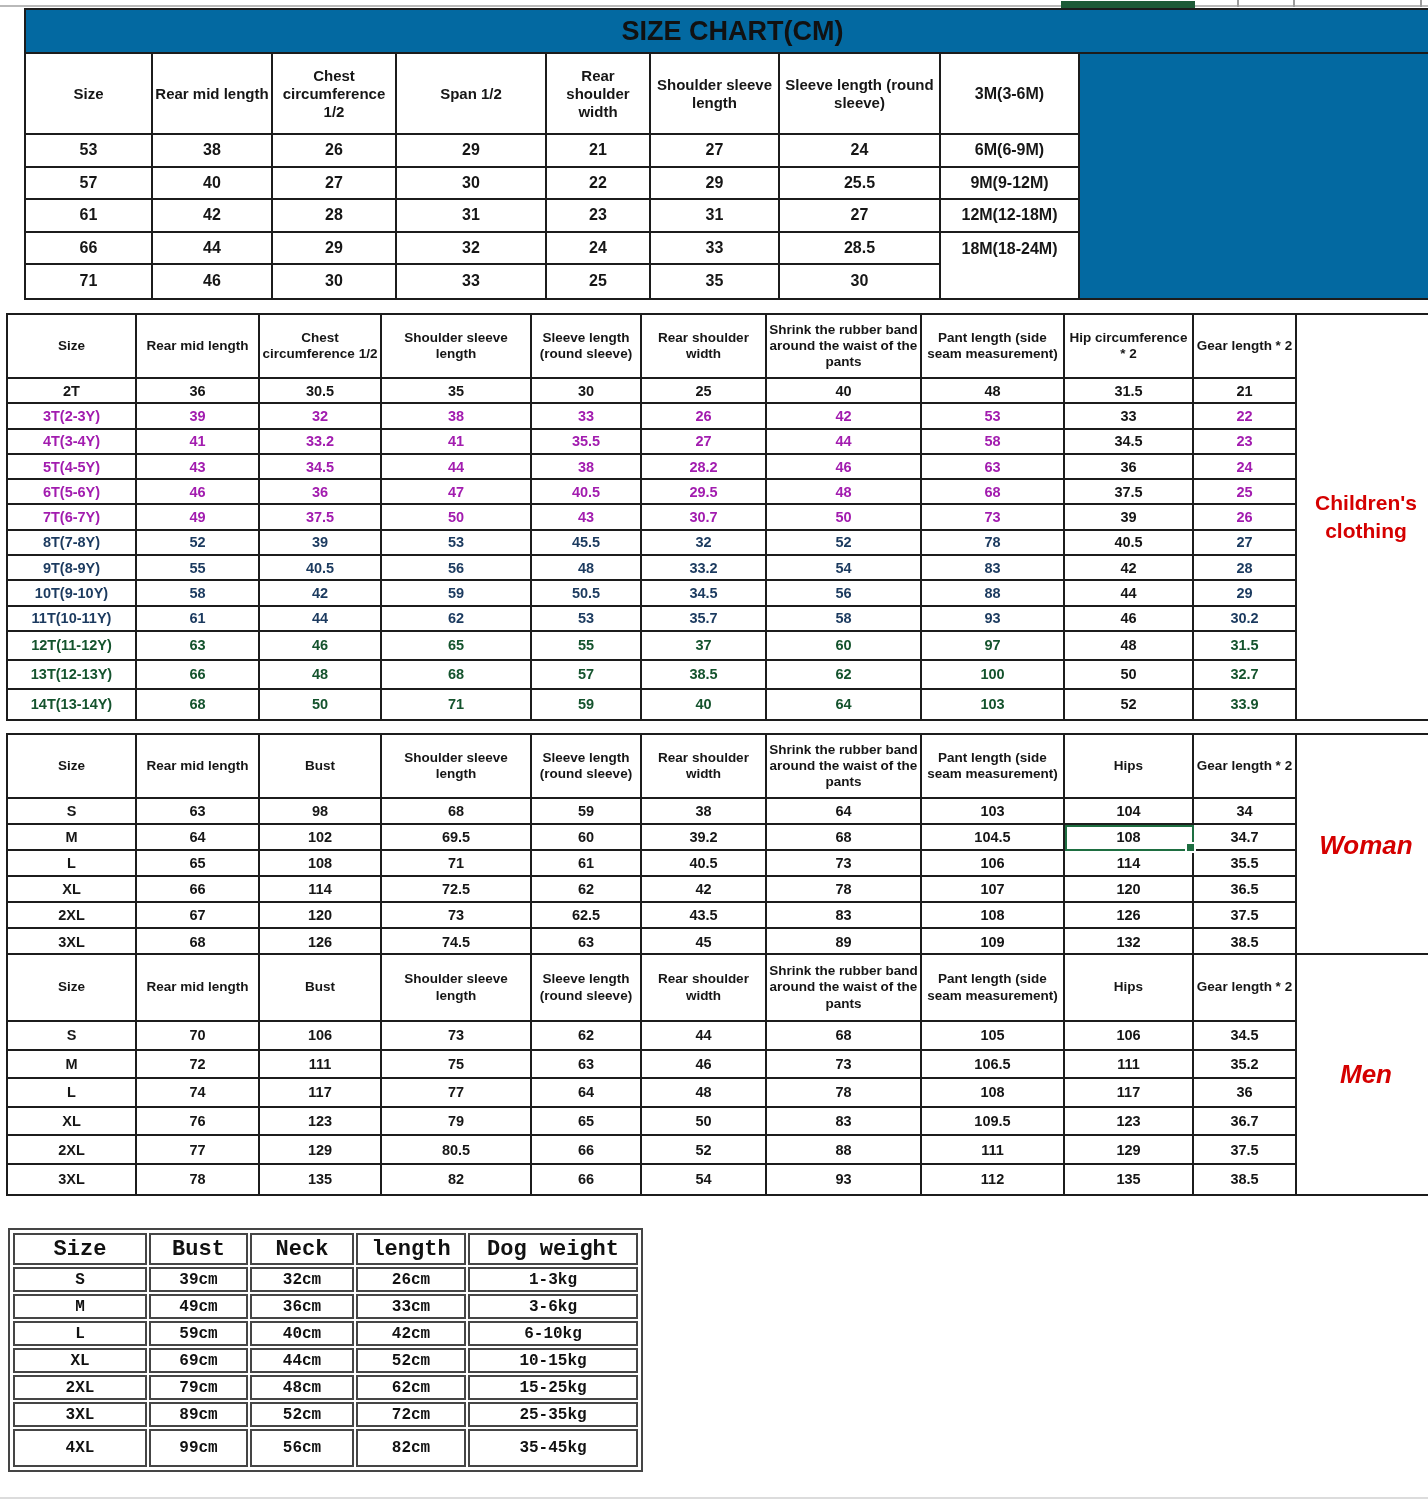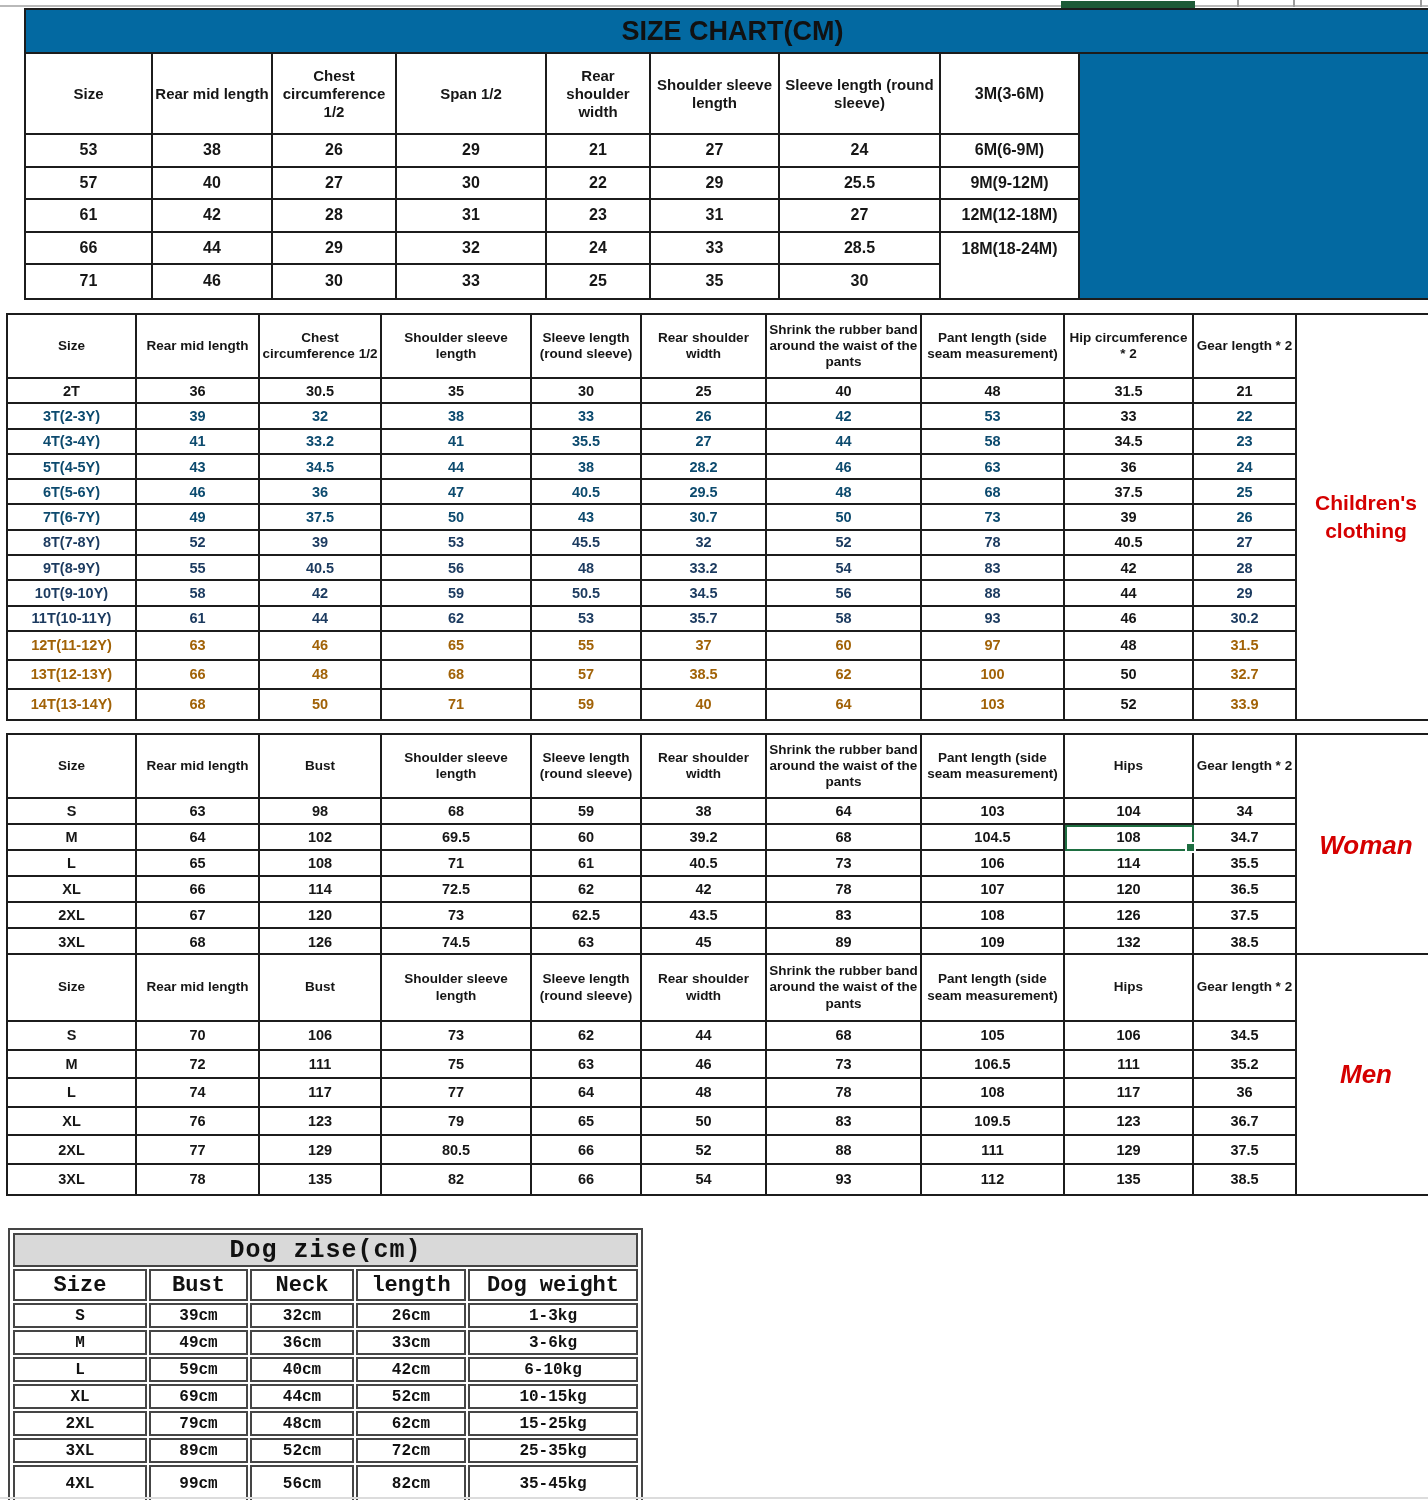--- a/index.html
+++ b/index.html
@@ -13,21 +13,21 @@
   .greenseg{position:absolute;left:1061px;top:1px;width:134px;height:7px;background:#1d5a37;}
   .botline{position:absolute;left:0;right:0;bottom:1px;height:2px;background:#dcdcdc;}
 
   
   .grid{display:grid;background:#fff;}
   .grid>div{border-right:2px solid #1c1c1c;border-bottom:2px solid #1c1c1c;
             display:flex;align-items:center;justify-content:center;text-align:center;
             padding:1px 2px;box-sizing:border-box;}
   .grid>.hd{font-weight:bold;font-size:13.5px;line-height:1.2;color:#161616;}
   .grid>.cd{font-weight:bold;font-size:14.5px;}
-  .k{color:#161616}.b{color:#0c4a6e}.n{color:#1b3a5f}.r{color:#a16207}
+  .k{color:#161616}.b{color:#a21caf}.n{color:#1b3a5f}.r{color:#14532d}
 
   
   .block1{position:absolute;left:24px;top:8px;width:1413px;border:2px solid #1c1c1c;background:#0369a1;}
   .b1-title{height:42px;border-bottom:2px solid #1c1c1c;display:flex;align-items:center;justify-content:center;
             font-size:27px;font-weight:bold;color:#111;}
   .b1-body{display:flex;}
   #t-infants{grid-template-columns:127px 120px 124px 150px 104px 129px 161px 137px;
              grid-template-rows:81px;grid-auto-rows:32.5px;border-right:2px solid #1c1c1c;}
   #t-infants>div:nth-child(8n){border-right:none}
   #t-infants>div:nth-last-child(-n+8){border-bottom:none}
@@ -429,21 +429,20 @@
         <div class="cd k">54</div>
         <div class="cd k">93</div>
         <div class="cd k">112</div>
         <div class="cd k">135</div>
         <div class="cd k">38.5</div>
       </div>
     <div class="side side-men">Men</div>
   </section>
 
   <section class="dog">
-    <div class="dog-title">Dog zise(cm)</div>
     <div id="t-dog">
         <div class="hd">Size</div>
         <div class="hd">Bust</div>
         <div class="hd">Neck</div>
         <div class="hd">length</div>
         <div class="hd">Dog weight</div>
         <div class="cd k">S</div>
         <div class="cd k">39cm</div>
         <div class="cd k">32cm</div>
         <div class="cd k">26cm</div>

